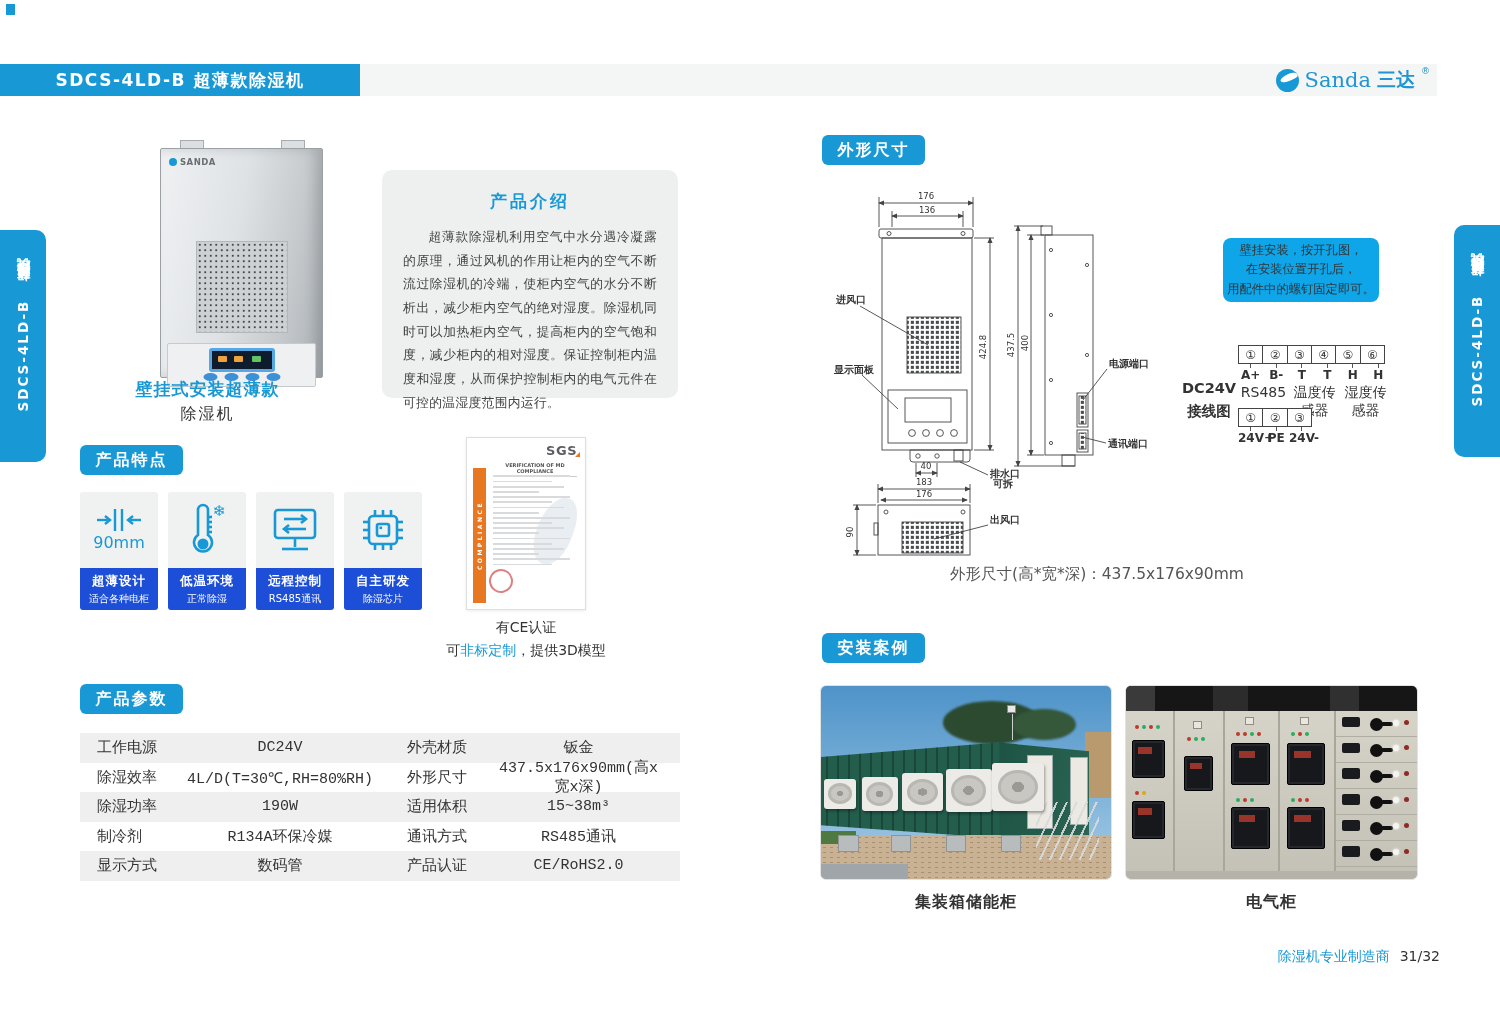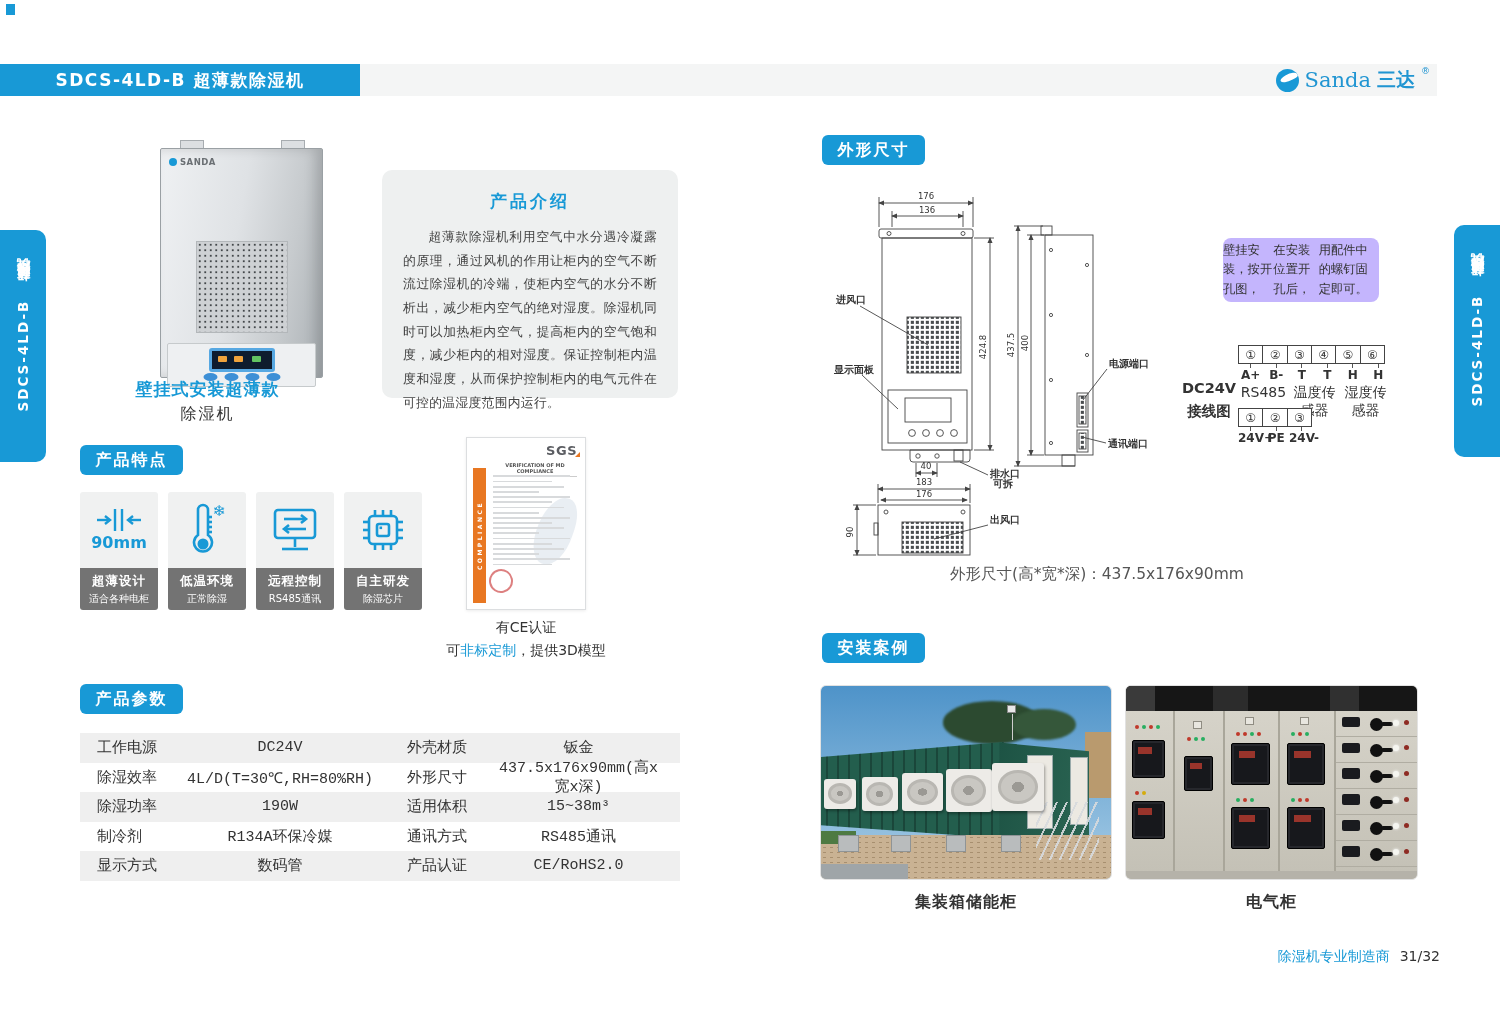--- a/index.html
+++ b/index.html
@@ -62,24 +62,24 @@
                 text-align:justify; text-indent:2em; letter-spacing:.3px; }
 
   
   .badge { position:absolute; width:103px; height:30px; background:#1899d6; border-radius:6px; color:#fff;
            display:flex; align-items:center; justify-content:center; font-size:16px; font-weight:bold; letter-spacing:2px; }
 
   
   .fcards { position:absolute; left:80px; top:492px; display:flex; gap:10px; }
   .fcard { width:78px; height:118px; display:flex; flex-direction:column; border-radius:3px; overflow:hidden; }
   .fcard-icon { height:76px; background:#f0f1f1; display:flex; flex-direction:column; align-items:center; justify-content:center; gap:1px; }
-  .fcard-label { flex:1; background:#737373; color:#fff; display:flex; flex-direction:column; align-items:center; justify-content:center; }
+  .fcard-label { flex:1; background:#1d4ed8; color:#fff; display:flex; flex-direction:column; align-items:center; justify-content:center; }
   .fcard-l1 { font-size:12.5px; font-weight:bold; letter-spacing:1px; }
   .fcard-l2 { font-size:10px; margin-top:2px; }
-  .mm-text { color:#1899d6; font-size:16px; font-weight:bold; }
+  .mm-text { color:#1899d6; font-size:16px; font-weight:normal; }
   .applicable { position:absolute; left:70px; top:618px; width:365px; text-align:center;
                 font-size:13.5px; color:#333; line-height:1.65; }
 
   
   .cert { position:absolute; left:466px; top:437px; width:120px; height:173px; background:#fff;
           border:1px solid #dcdee0; box-shadow:0 1px 3px rgba(0,0,0,.08); }
   .cert-strip { position:absolute; left:6px; top:30px; bottom:6px; width:13px; background:#e87722;
                 display:flex; align-items:center; justify-content:center; }
   .cert-strip span { writing-mode:vertical-rl; transform:rotate(180deg); color:#fff; font-size:6px;
                      font-weight:bold; letter-spacing:2.5px; }
@@ -103,22 +103,22 @@
   
   .ptable { position:absolute; left:80px; top:733px; width:600px; font-size:15px;font-family:Liberation Mono, monospace; }
   .trow { display:flex; align-items:center; height:29.5px; }
   .trow:nth-child(odd) { background:#efefef; }
   .tk1 { width:95px; padding-left:17px; } .tv1 { width:210px; text-align:center; }
   .tk2 { width:110px; padding-left:22px; } .tv2 { flex:1; text-align:center; padding-right:18px; }
 
   
   .dims-svg { position:absolute; left:830px; top:185px; }
   .dims-svg text { font-family:"DejaVu Sans","Liberation Sans",sans-serif; }
-  .dim-note { position:absolute; left:1223px; top:238px; width:156px; height:64px; background:#c4b5fd; border-radius:8px;
-              display:flex; align-items:center; justify-content:center;
+  .dim-note { position:absolute; left:1223px; top:238px; width:156px; height:64px; background:#0ea5e9; border-radius:8px;
+              display:flex; flex-direction:column; align-items:center; justify-content:center;
               font-size:12.3px; color:#333; line-height:1.55; }
   .wiring-title { position:absolute; left:1178px; top:377px; width:62px; text-align:center; font-size:14.5px;
                   font-weight:bold; color:#333; line-height:1.6; }
   .tblock { position:absolute; }
   .tblock1 { left:1238px; top:345px; } .tblock2 { left:1238px; top:408px; }
   .tcells { display:flex; }
   .tcell { width:25.5px; height:19px; border:1.2px solid #444; background:#fff; display:flex; align-items:center;
            justify-content:center; font-size:12px; color:#333; }
   .tcell + .tcell { margin-left:-1.2px; }
   .ticks { display:flex; }

